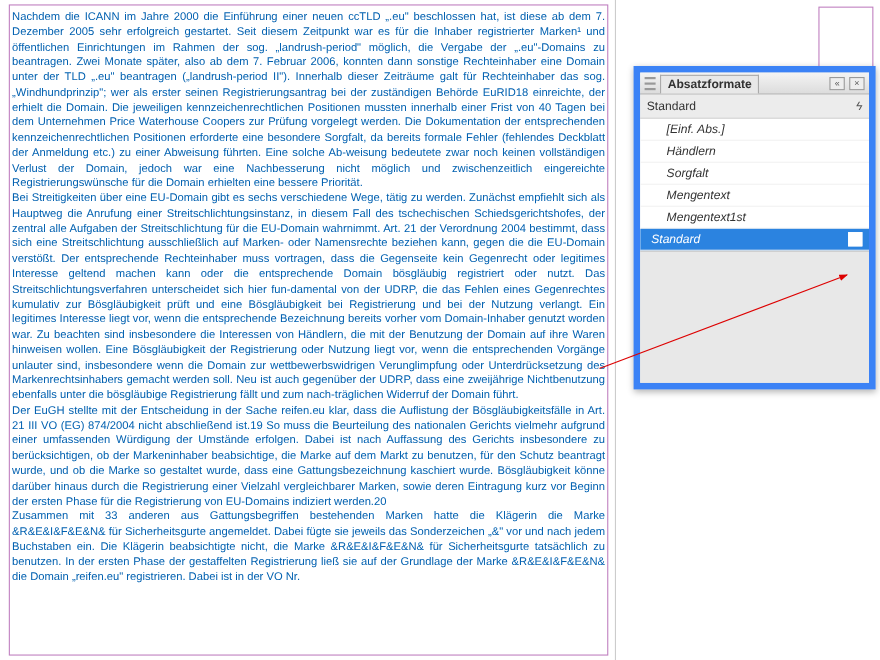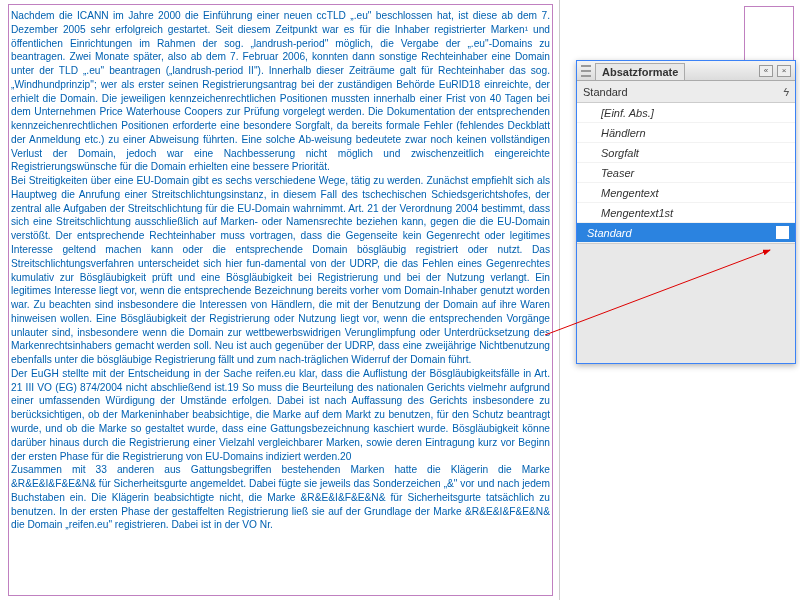--- a/index.html
+++ b/index.html
@@ -51,21 +51,21 @@
     height: 60px;
     border: 1px solid #c080c0;
     background: #fff;
   }
   .panel {
     position: absolute;
     right: 4px;
     top: 60px;
     width: 220px;
     background: #e8e8e8;
-    border: 1px solid #3b82f6;
+    border: 6px solid #3b82f6;
     box-shadow: 0 2px 6px rgba(0,0,0,0.3);
     font-size: 11px;
     color: #333;
   }
   .panel-header {
     display: flex;
     align-items: center;
     height: 20px;
     background: linear-gradient(#f4f4f4,#dcdcdc);
     border-bottom: 1px solid #aaa;
@@ -196,21 +196,20 @@
     </div>
   </div>
   <div class="current-style-row">
     <span class="label">Standard</span>
     <span class="lightning">ϟ</span>
   </div>
   <div class="style-list">
     <div class="style-item">[Einf. Abs.]</div>
     <div class="style-item">Händlern</div>
     <div class="style-item">Sorgfalt</div>
-    <div class="style-item">Teaser</div>
     <div class="style-item">Mengentext</div>
     <div class="style-item">Mengentext1st</div>
     <div class="style-item level0 selected">
       <span>Standard</span>
       <span class="disk-icon"></span>
     </div>
   </div>
   <div class="panel-footer"></div>
 </div>
 

